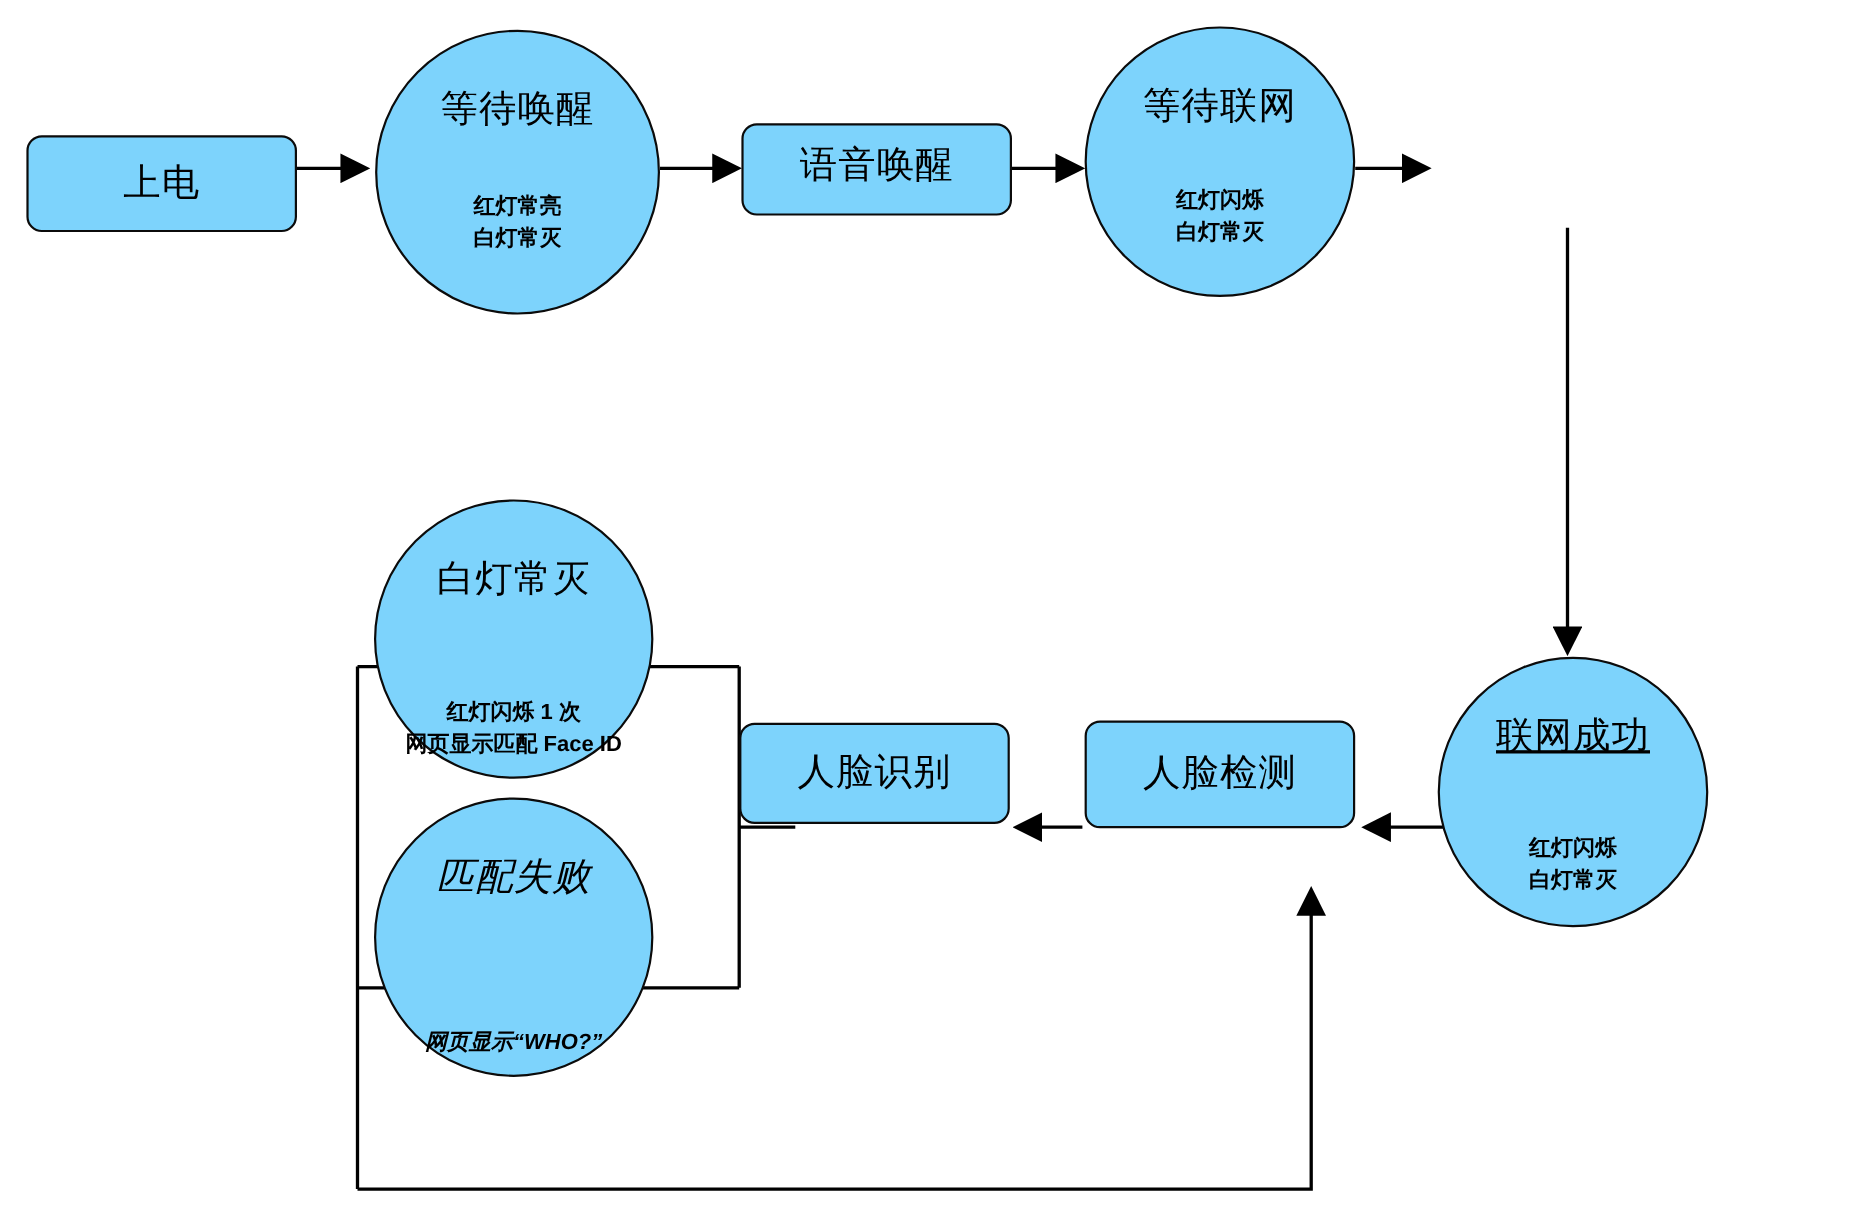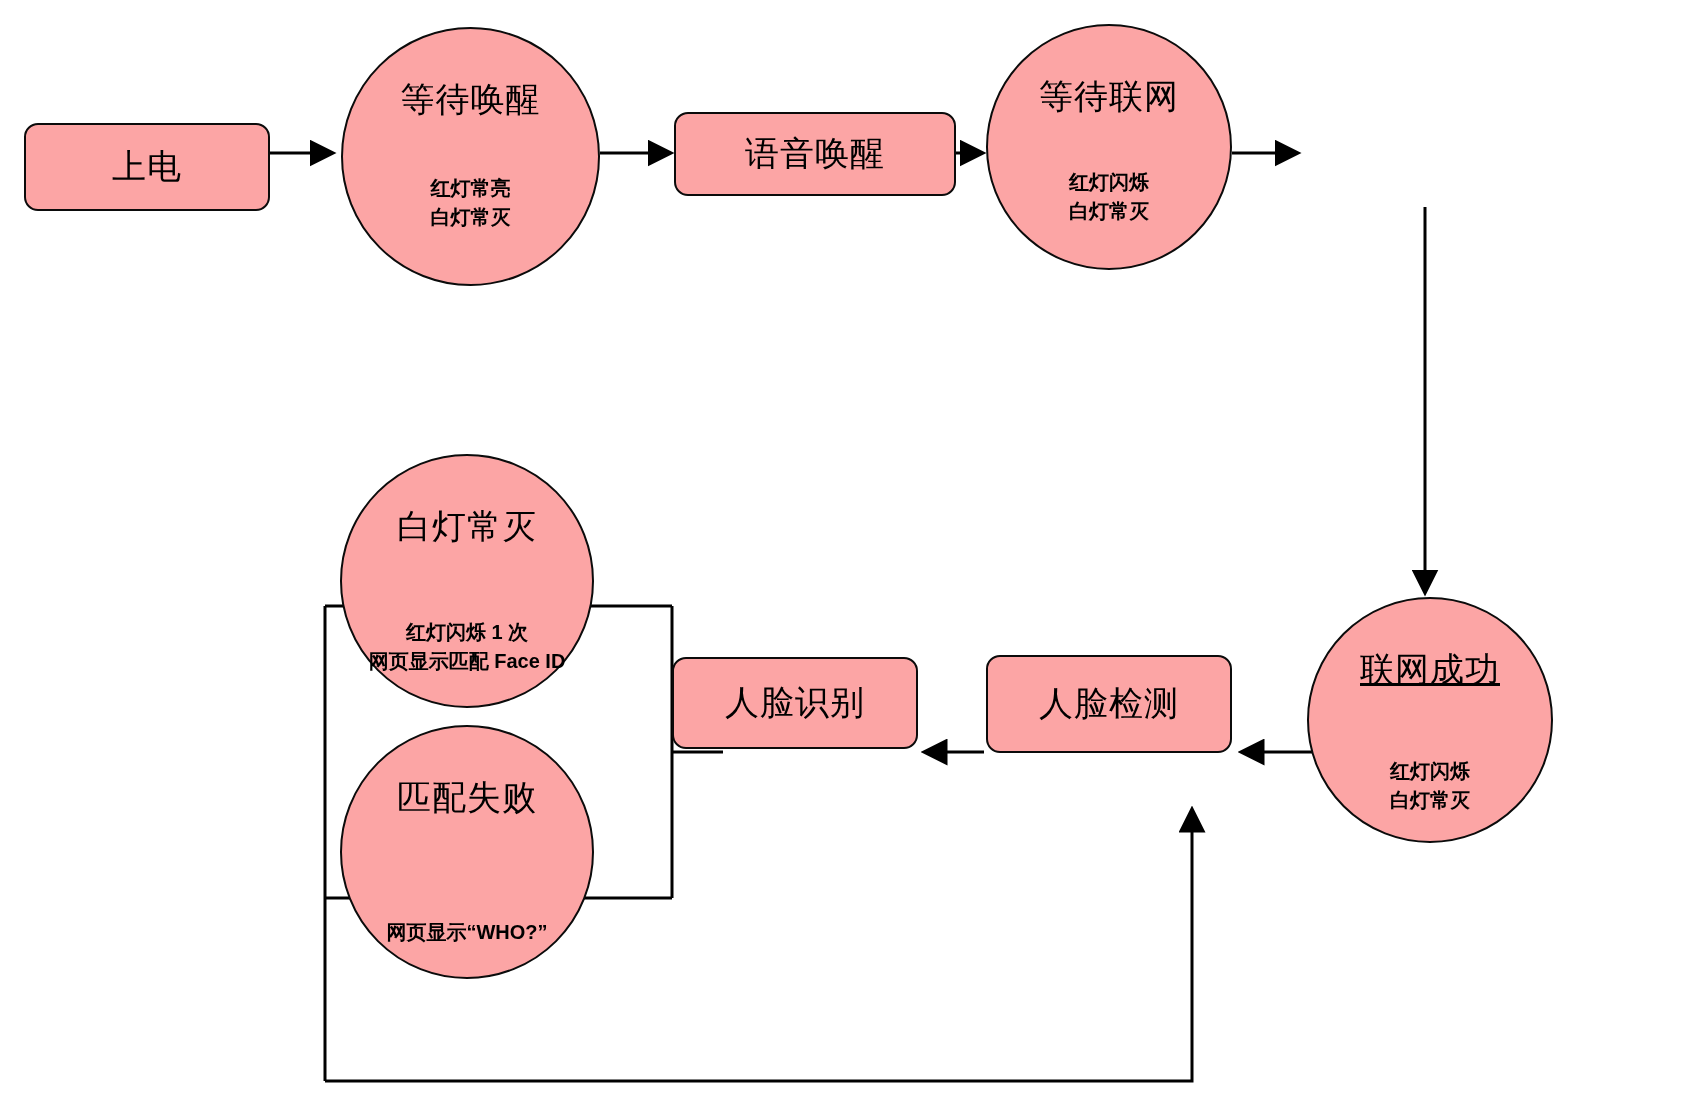--- a/index.html
+++ b/index.html
@@ -20,21 +20,21 @@
   #edges {
     position: absolute;
     left: 0;
     top: 0;
     width: 1682px;
     height: 1108px;
   }
   .node {
     position: absolute;
     box-sizing: border-box;
-    background: #fca5a5;
+    background: #7dd3fc;
     border: 2.2px solid #0b0b0b;
     display: flex;
     flex-direction: column;
     align-items: center;
     justify-content: center;
     text-align: center;
     color: #000000;
   }
   .node.rect {
     border-radius: 14px;
@@ -60,21 +60,21 @@
   }
   .node.circle .sub {
     position: absolute;
     left: 0;
     right: 0;
   }
   
   .sub-lo { bottom: 52px; }
   .sub-lo3 { bottom: 42px; }
   .sub-lo4 { bottom: 26px; }
-  .sub-lo5 { bottom: 30px; margin-top: 12px; }
+  .sub-lo5 { bottom: 14px; margin-top: 12px; }
 </style>
 </head>
 <body>
 
 <div id="canvas">
 
   <svg id="edges" viewBox="0 0 1682 1108" xmlns="http://www.w3.org/2000/svg">
     <defs>
       <marker id="arrow" viewBox="0 0 12 12" refX="10" refY="6" markerWidth="9" markerHeight="9" orient="auto-start-reverse">
         <path d="M 0 0 L 12 6 L 0 12 z" fill="#000000"></path>
@@ -109,21 +109,21 @@
   </div>
 
   <div class="node circle" style="left:341px; top:27px; width:259px; height:259px;">
     <div class="title">等待唤醒</div>
     <div class="sub sub-lo">
       <div>红灯常亮</div>
       <div>白灯常灭</div>
     </div>
   </div>
 
-  <div class="node rect" style="left:674px; top:112px; width:282px; height:84px;">
+  <div class="node rect" style="left:674px; top:112px; width:246px; height:84px;font-family:Liberation Mono, monospace;">
     <div class="title">语音唤醒</div>
   </div>
 
   <div class="node circle" style="left:986px; top:24px; width:246px; height:246px;">
     <div class="title">等待联网</div>
     <div class="sub sub-lo3">
       <div>红灯闪烁</div>
       <div>白灯常灭</div>
     </div>
   </div>
@@ -146,20 +146,20 @@
   </div>
 
   <div class="node circle" style="left:340px; top:454px; width:254px; height:254px;">
     <div class="title">白灯常灭</div>
     <div class="sub sub-lo5">
       <div>红灯闪烁 1 次</div>
       <div>网页显示匹配 Face ID</div>
     </div>
   </div>
 
-  <div class="node circle" style="left:340px; top:725px; width:254px; height:254px;">
+  <div class="node circle" style="left:340px; top:725px; width:254px; height:254px;font-style:italic;">
     <div class="title">匹配失败</div>
     <div class="sub sub-lo5">
       <div>网页显示“WHO?”</div>
     </div>
   </div>
 
 </div>
 
 </body></html>

